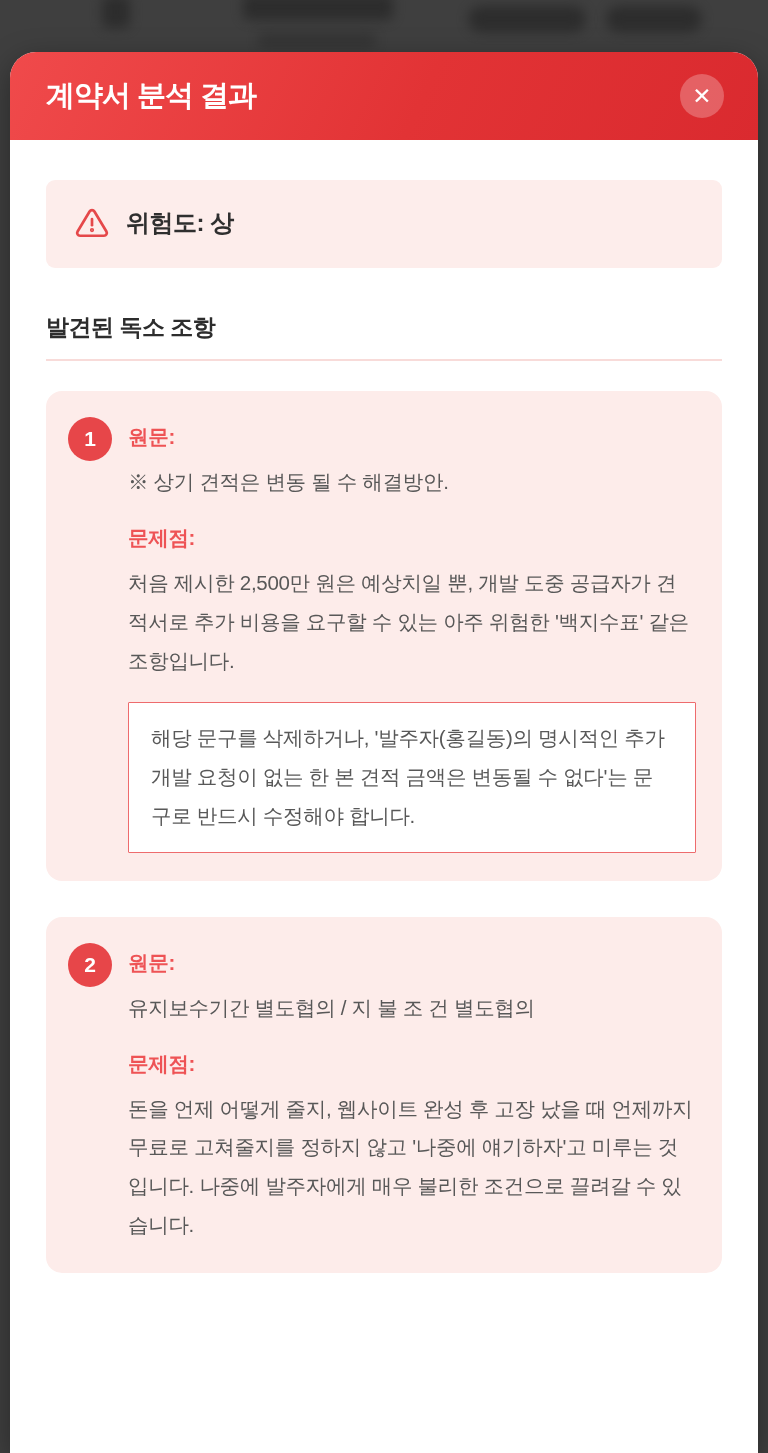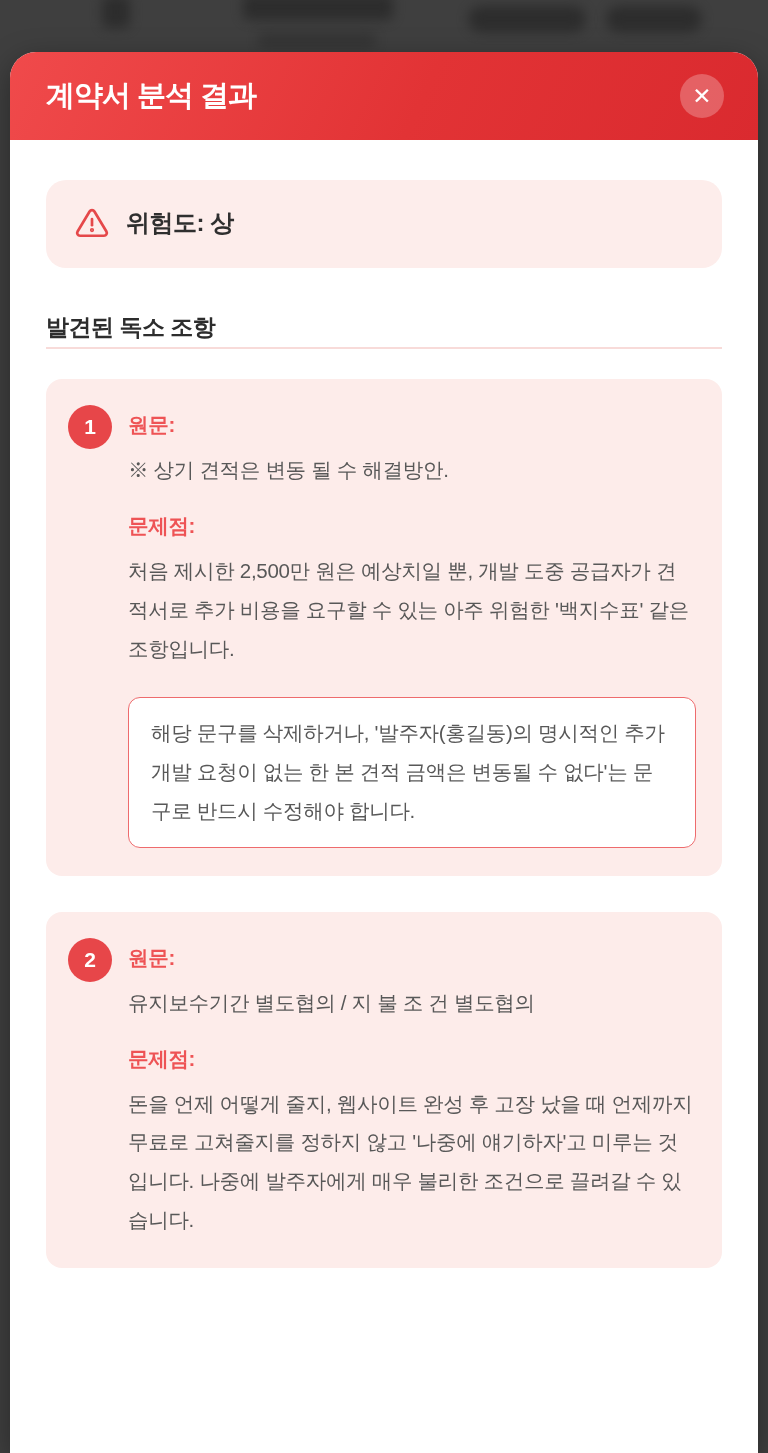--- a/index.html
+++ b/index.html
@@ -43,33 +43,33 @@
     background:rgba(255,255,255,.25);
     border:none; cursor:pointer;
     display:flex; align-items:center; justify-content:center;
     color:#ffffff; font-size:23px; line-height:1;
   }
 
   .modal-content { padding:40px 36px 0; }
 
   
   .risk-box {
-    background:#fdedeb; border-radius:20px;
+    background:#fdedeb; border-radius:9px;
     padding:26px 28px 28px; margin-bottom:44px;
   }
   .risk-head { display:flex; align-items:center; gap:16px; }
   .risk-head svg { flex:0 0 auto; }
   .risk-title { font-size:24px; font-weight:bold; color:#2f2f2f; letter-spacing:-.5px; }
   .risk-body {
     margin:14px 0 0 52px;
     font-size:20.5px; color:#4e4e4e; line-height:1.9; letter-spacing:-.3px;
   }
 
   
-  .section-title { font-size:23px; font-weight:bold; color:#2d2d2d; letter-spacing:-.5px; margin-bottom:4px; }
+  .section-title { font-size:23px; font-weight:bold; color:#2d2d2d; letter-spacing:-.5px; margin-bottom:16px; }
   .section-divider { height:2px; background:#f8dbd9; border:none; margin-bottom:30px; }
 
   
   .clause-card {
     background:#fdecea; border-radius:16px;
     padding:22px 26px 28px 20px; margin-bottom:36px;
     display:grid; grid-template-columns:62px 1fr;
   }
   .clause-badge {
     width:44px; height:44px; border-radius:50%;
@@ -80,23 +80,23 @@
   }
   .clause-label {
     color:#ee5355; font-size:20.5px; font-weight:bold; letter-spacing:-.3px;
   }
   .lbl-first { margin:10px 0 12px; }
   .lbl-mid   { margin:22px 0 12px; }
   .clause-text {
     font-size:20.5px; color:#585858; line-height:1.9; letter-spacing:-.3px;
   }
   .solution-box {
-    margin-top:28px;
+    margin-top:21px;
     background:#ffffff;
-    border:1px solid #ee6b6d; border-radius:12px;
+    border:1px solid #ee6b6d; border-radius:1px;
     padding:16px 22px;
     font-size:20.5px; color:#585858; line-height:1.9; letter-spacing:-.3px;
   }
 </style>
 </head>
 <body>
 
 <div class="backdrop">
   <div class="blob blob-logo"></div>
   <div class="blob blob-title"></div>

